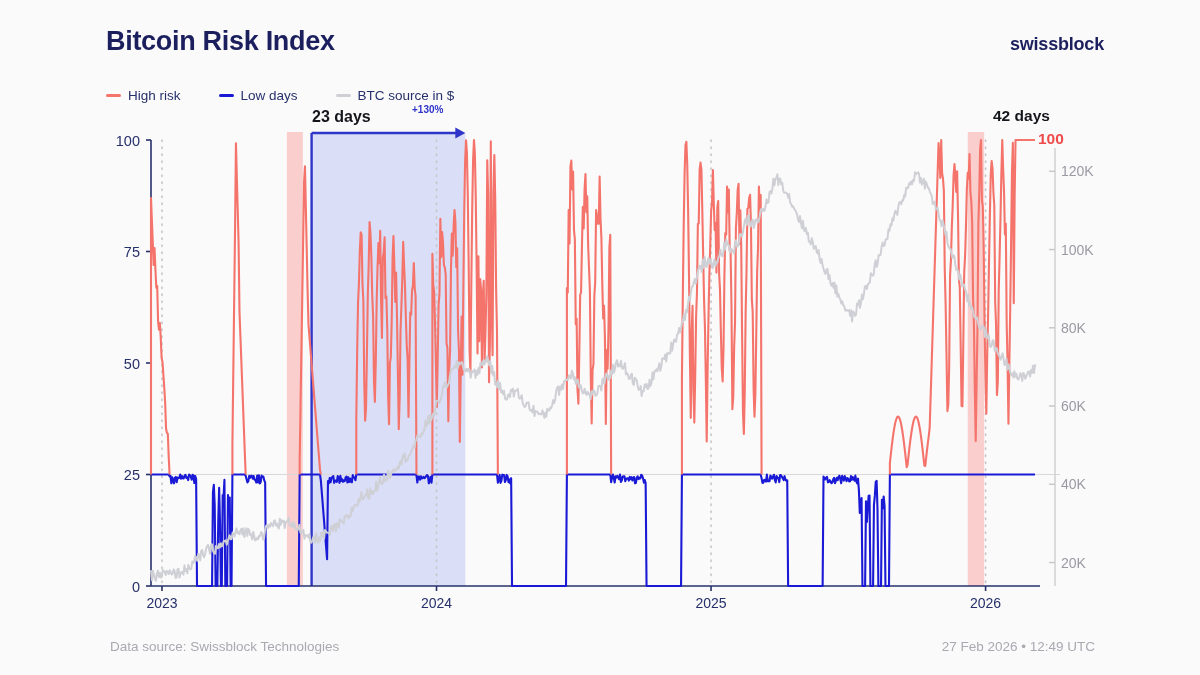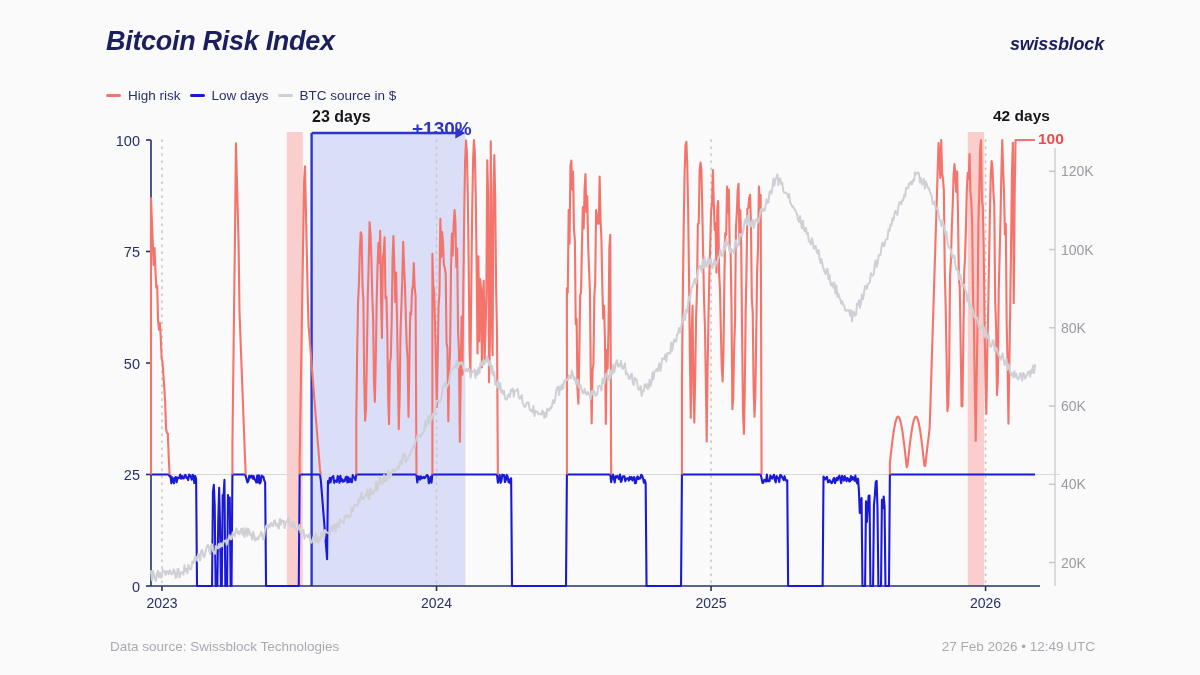--- a/index.html
+++ b/index.html
@@ -5,40 +5,40 @@
   html,body{margin:0;padding:0;}
   body{
     width:1200px;height:675px;
     background:#fbfafa;
     font-family:"Liberation Sans","DejaVu Sans",sans-serif;
     overflow:hidden;
   }
   .page{position:relative;width:1200px;height:675px;box-sizing:border-box;}
 
   
-  .header{position:absolute;left:0;top:0;width:1200px;height:78px;font-style:italic;}
+  .header{position:absolute;left:0;top:0;width:1200px;height:78px;}
   .title{
     position:absolute;left:106px;top:26px;
     font-size:27px;font-weight:bold;color:#1b1f5e;letter-spacing:-0.3px;
   }
   .brand{
     position:absolute;right:96px;top:34px;
     font-size:18px;font-weight:bold;color:#1b1f5e;letter-spacing:-0.2px;
   }
 
   
-  .legend{position:absolute;left:106px;top:88px;display:flex;align-items:center;gap:9px;}
+  .legend{position:absolute;left:106px;top:88px;display:flex;align-items:center;gap:38px;}
   .legend-item{display:flex;align-items:center;gap:7px;}
   .legend-dash{display:inline-block;width:15px;height:3px;border-radius:2px;}
   .legend-label{font-size:13.5px;color:#26306b;white-space:nowrap;}
 
   
   .anno{position:absolute;font-weight:bold;white-space:nowrap;}
   .anno-left{left:312px;top:108px;font-size:16px;color:#15161c;}
-  .anno-pct{left:412px;top:118px;font-size:19px;color:#2f35c9;}
+  .anno-pct{left:412px;top:104px;font-size:10px;color:#2f35c9;}
   .anno-right{left:993px;top:107px;font-size:15.5px;color:#15161c;}
   .anno-100{left:1038px;top:130px;font-size:15.5px;color:#ef4b4b;}
 
   
   .chart-wrap{position:absolute;left:0;top:0;width:1200px;height:675px;}
   svg.chart{display:block;}
 
   
   .tick-left{font-size:14.5px;fill:#26306b;text-anchor:end;}
   .tick-right{font-size:14px;fill:#9a9aa3;text-anchor:start;}

